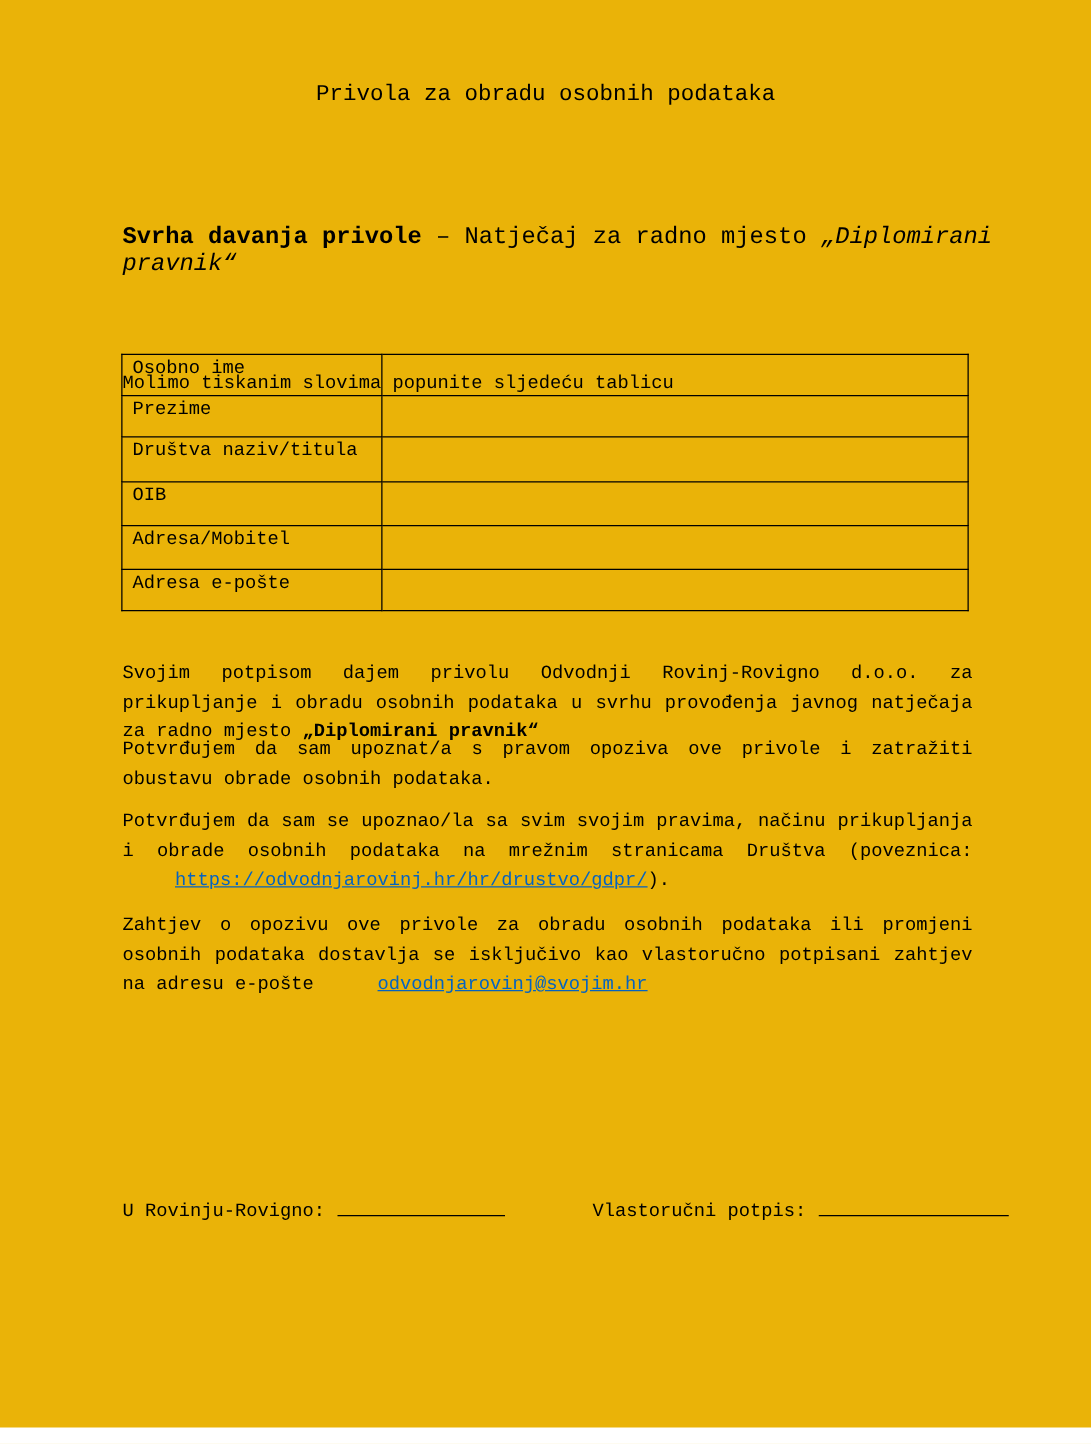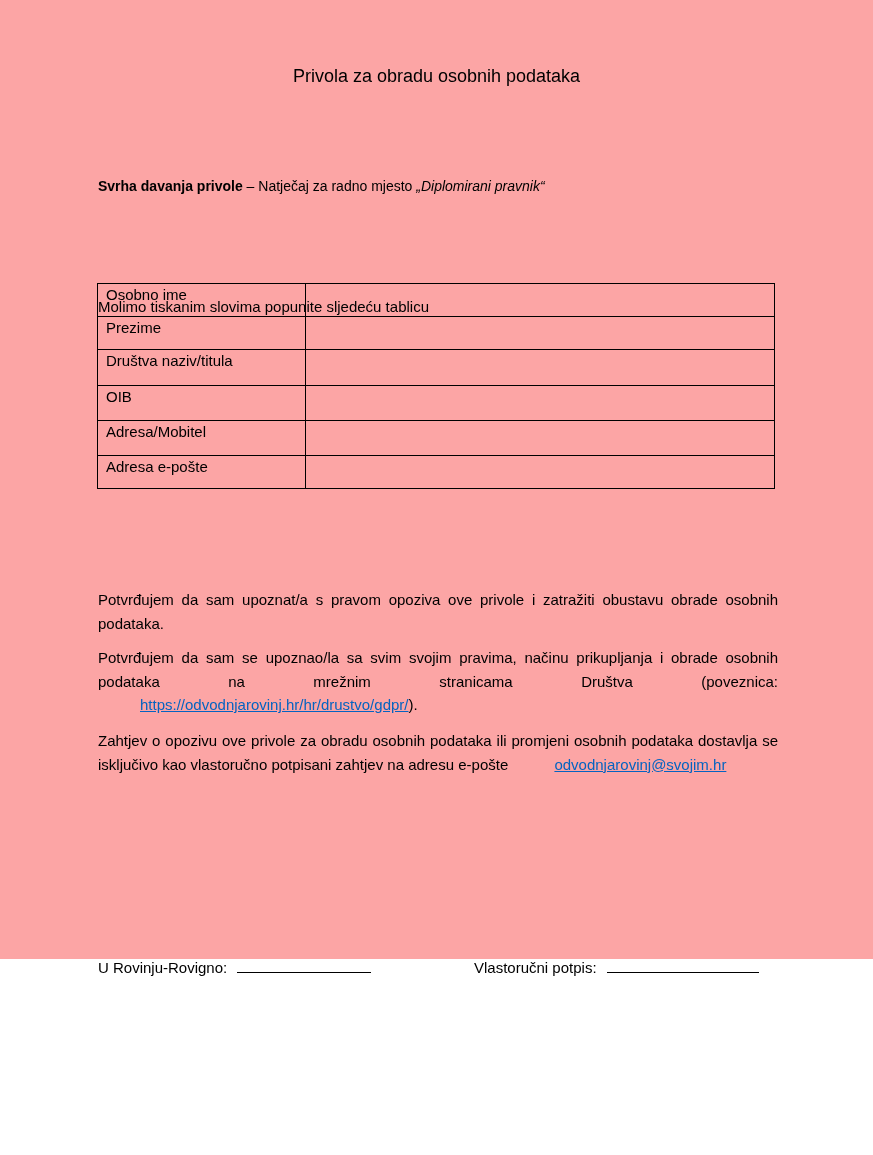--- a/index.html
+++ b/index.html
@@ -1,19 +1,19 @@
 <!DOCTYPE html>
 <html><head>
 <meta charset="utf-8">
 <style>
   html, body { margin:0; padding:0; background:#ffffff; }
   body { width:873px; height:1155px; position:relative; font-family:"Liberation Sans", sans-serif; color:#000; }
-  .page { position:absolute; left:0; top:0; width:873px; height:959px; background:#fca5a5; }
+  .page { position:absolute; left:0; top:0; width:873px; height:1142px; background:#eab308;font-family:Liberation Mono, monospace; }
   .title { position:absolute; left:0; width:873px; top:66px; text-align:center; font-size:18px; }
-  .purpose { position:absolute; left:98px; top:178px; font-size:14px; }
+  .purpose { position:absolute; left:98px; top:178px; font-size:19px; }
   .purpose b { font-weight:bold; }
   .purpose i { font-style:italic; }
   .instr { position:absolute; left:98px; top:250px; font-size:15px;margin-top:48px; }
   table.form { position:absolute; left:97px; top:283px; width:678px; border-collapse:collapse; font-size:15px;padding-left:48px; }
   table.form td { border:1px solid #000; height:33px; vertical-align:top; padding:2px 8px 0 8px; box-sizing:border-box; }
   table.form td.label { width:208px; }
   .para { position:absolute; left:98px; width:680px; font-size:15px; line-height:23.5px; text-align:justify; }
   .para b { font-weight:bold; }
   a.link { color:#0563c1; text-decoration:underline;padding-left:42px; }
   .sig { position:absolute; top:958px; font-size:15px; }
@@ -53,20 +53,23 @@
       <td class="label" style="height:35px">Adresa/Mobitel</td>
       <td></td>
     </tr>
     <tr>
       <td class="label">Adresa e-pošte</td>
       <td></td>
     </tr>
   </tbody>
     </table>
 
+  <div class="para" style="top:527px">
+    <span>Svojim potpisom dajem privolu Odvodnji Rovinj-Rovigno d.o.o. za prikupljanje i obradu osobnih podataka u svrhu provođenja javnog natječaja za radno mjesto </span><b>„Diplomirani pravnik“</b>
+  </div>
 
   <div class="para" style="top:588px">
     <span>Potvrđujem da sam upoznat/a s pravom opoziva ove privole i zatražiti obustavu obrade osobnih podataka.</span>
   </div>
 
   <div class="para" style="top:646px">
     <span>Potvrđujem da sam se upoznao/la sa svim svojim pravima, načinu prikupljanja i obrade osobnih podataka na mrežnim stranicama Društva (poveznica: </span><a class="link">https://odvodnjarovinj.hr/hr/drustvo/gdpr/</a><span>).</span>
   </div>
 
   <div class="para" style="top:729px">

